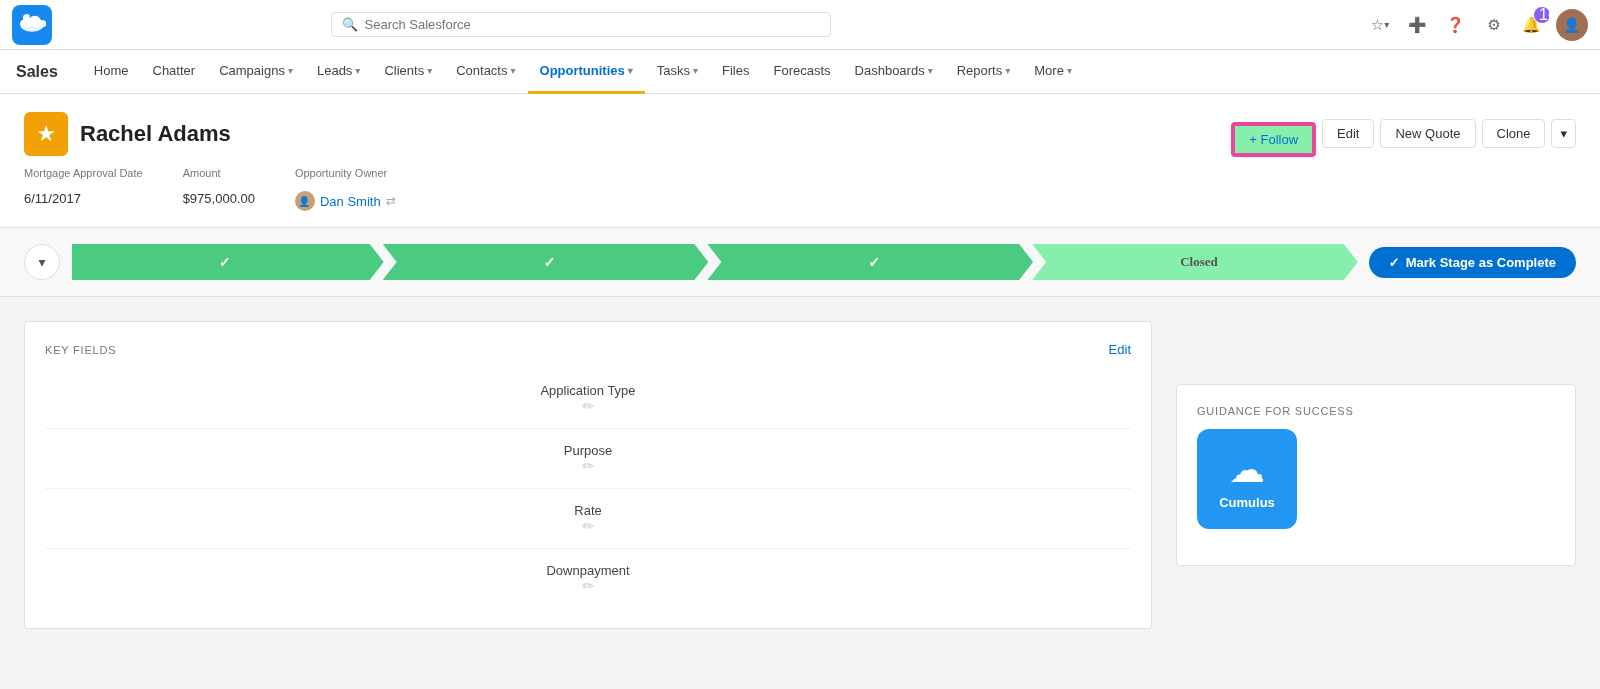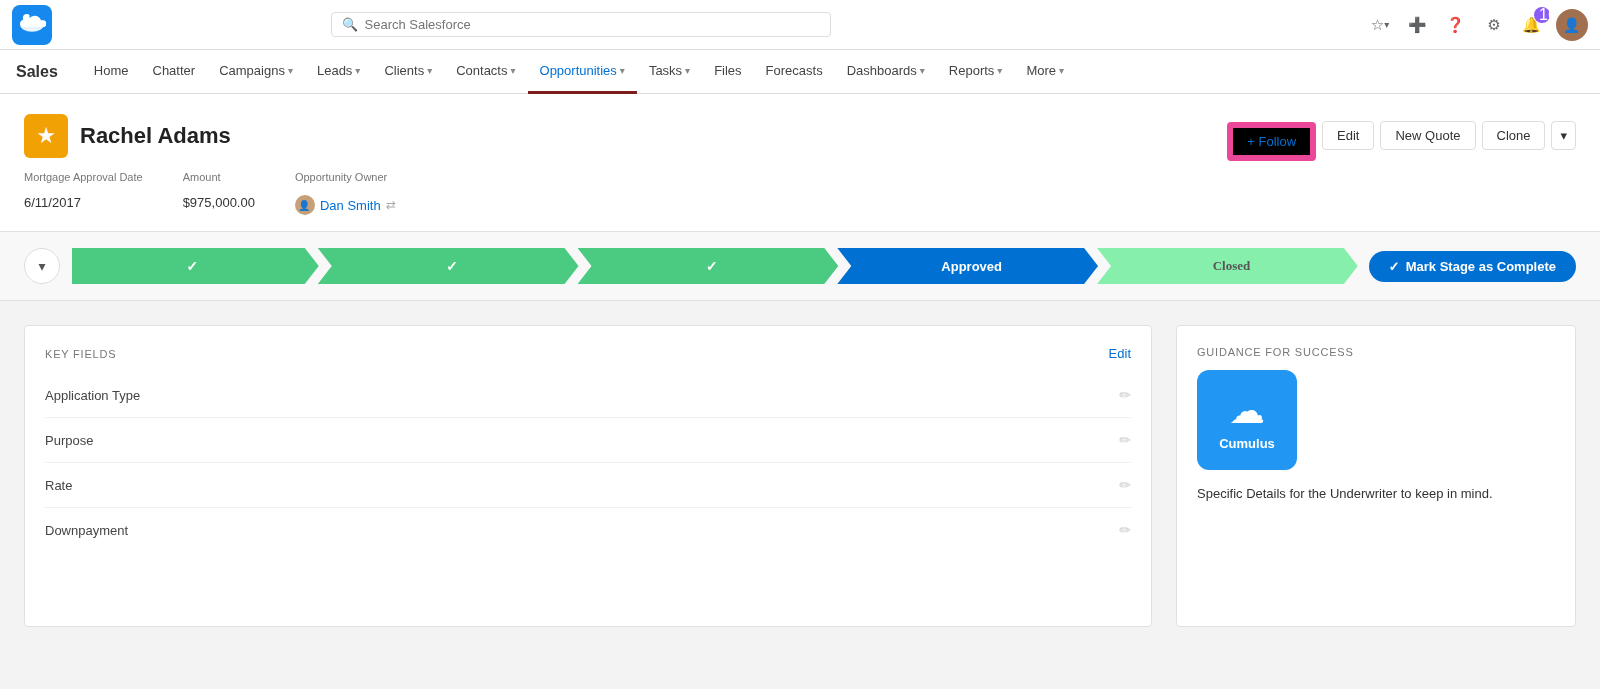--- a/index.html
+++ b/index.html
@@ -80,22 +80,22 @@
     }
     .nav-tab {
       display: flex; align-items: center; gap: 3px;
       padding: 0 12px; height: 44px;
       font-size: 13px; color: #444; cursor: pointer;
       border-bottom: 3px solid transparent;
       white-space: nowrap;
     }
     .nav-tab.active {
       color: #0070d2;
-      border-bottom: 3px solid #7f1d1d;
-      font-weight: 400;
+      border-bottom: 3px solid #eab308;
+      font-weight: 700;
     }
     .nav-tab .chevron { font-size: 10px; color: #888; }
 
     
     .record-header {
       background: #fff;
       border-bottom: 1px solid #e0e0e0;
       padding: 16px 24px;
     }
     .record-type-label {
@@ -124,22 +124,22 @@
       font-size: 13px;
       cursor: pointer;
       white-space: nowrap;
     }
     .btn-outline {
       border: 1px solid #ddd;
       background: #fff;
       color: #333;
     }
     .btn-follow {
-      border: 6px solid #ec4899;
-      background: #000000;
+      border: 4px solid #ec4899;
+      background: #86efac;
       color: #0070d2;
       display: flex; align-items: center; gap: 4px; margin-top: 12px;
     }
     .btn-dropdown {
       background: #fff; border: 1px solid #ddd; color: #333;
       padding: 6px 8px;
     }
     .record-meta {
       display: flex; gap: 40px; align-items: flex-start;
     }
@@ -221,20 +221,21 @@
       flex-shrink: 0;
     }
 
     
     .main-content {
       display: flex;
       gap: 0;
       padding: 24px;
       background: #f3f3f3;
       min-height: 350px;
+      align-items: center;
     }
     .left-panel {
       flex: 1;
       background: #fff;
       border: 1px solid #e0e0e0;
       border-radius: 4px;
       padding: 20px;
       margin-right: 24px;
     }
     .right-panel {
@@ -246,21 +247,21 @@
     }
     .section-title {
       font-size: 11px; text-transform: uppercase; color: #777;
       letter-spacing: 0.8px; margin-bottom: 12px;
       display: flex; align-items: center; justify-content: space-between;
     }
     .section-title .edit-link { color: #0070d2; cursor: pointer; text-transform: none; font-size: 13px; letter-spacing: 0; }
     .key-field-row {
       padding: 14px 0;
       border-bottom: 1px solid #f0f0f0;
-      display: flex; align-items: center; justify-content: space-between;
+      display: flex; align-items: center; justify-content: space-between; flex-direction: column;
     }
     .key-field-row:last-child { border-bottom: none; }
     .field-label { font-size: 13px; color: #444; }
     .field-edit-icon { color: #ccc; font-size: 14px; cursor: pointer; }
     .guidance-logo {
       width: 100px; height: 100px;
       background: #2196f3;
       border-radius: 12px;
       display: flex; flex-direction: column; align-items: center; justify-content: center;
       margin-bottom: 16px;
@@ -394,23 +395,20 @@
   <div class="stages-container">
     <div class="stage-item stage-completed">
       <span class="stage-check">✓</span>
     </div>
     <div class="stage-item stage-completed">
       <span class="stage-check">✓</span>
     </div>
     <div class="stage-item stage-completed">
       <span class="stage-check">✓</span>
     </div>
-    <div class="stage-item stage-active">
-      <span>Approved</span>
-    </div>
     <div class="stage-item stage-inactive">
       <span>Closed</span>
     </div>
   </div>
   <button class="mark-complete-btn">
     <span>✓</span>
     <span>Mark Stage as Complete</span>
   </button>
 </div>
 
@@ -440,15 +438,14 @@
   </div>
 
   <div class="right-panel">
     <div class="section-title">
       <span>GUIDANCE FOR SUCCESS</span>
     </div>
     <div class="guidance-logo">
       <span class="cloud-icon">☁</span>
       <span class="cloud-label">Cumulus</span>
     </div>
-    <p class="guidance-text">Specific Details for the Underwriter to keep in mind.</p>
   </div>
 </div>
 
 </body></html>

